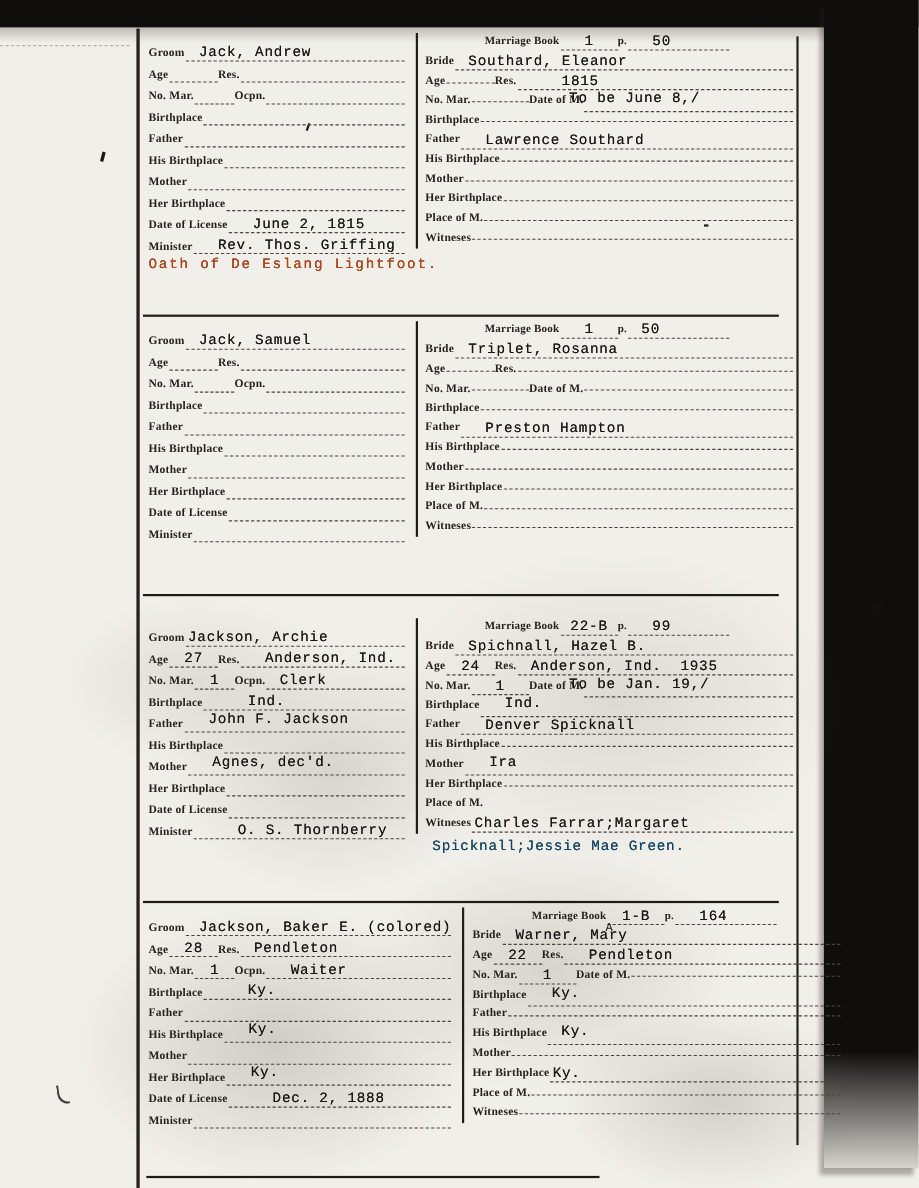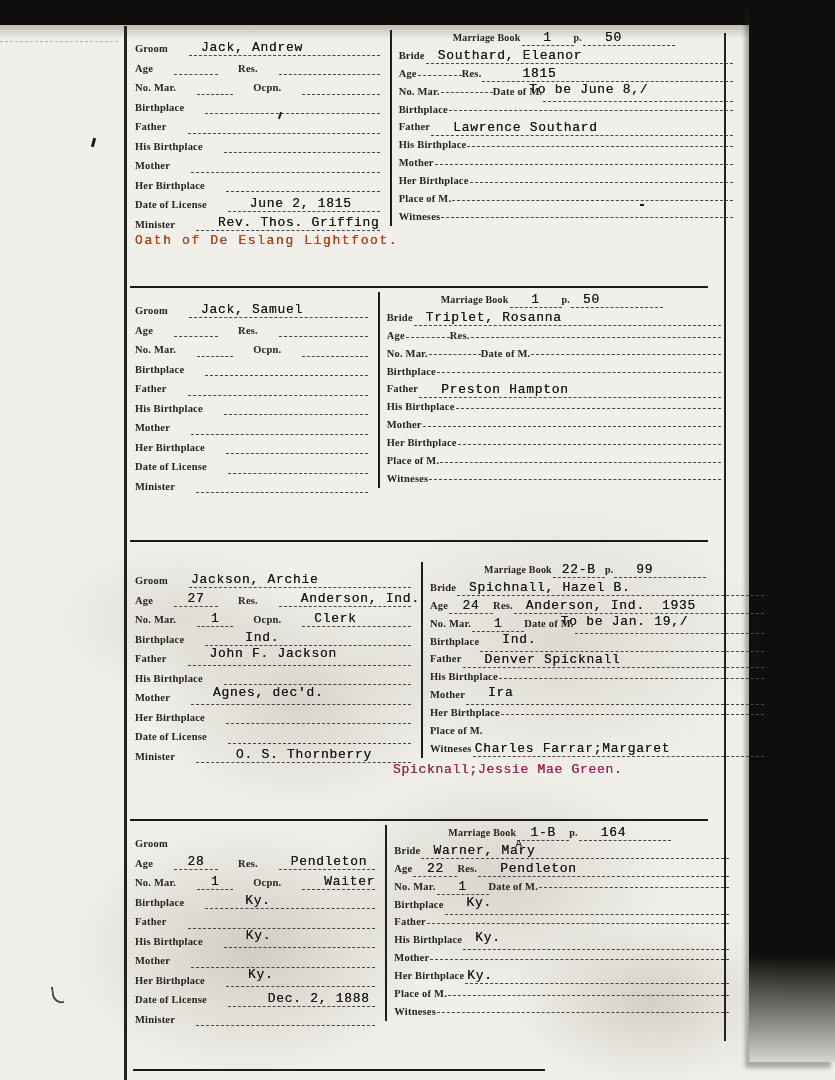--- a/index.html
+++ b/index.html
@@ -26,41 +26,41 @@
   .speck{position:absolute;background:#1b1a17;}
   .dashline{position:absolute;left:0;top:41px;width:118px;height:0;border-top:1.5px dashed #b8b4ab;}
   .hook{position:absolute;left:52px;top:986px;width:9px;height:16px;background:none;
         border-left:2px solid #44403a;border-bottom:2px solid #44403a;border-radius:0 0 0 10px;
         transform:rotate(-8deg);}
 
   .record{position:absolute;left:125px;width:600px;display:flex;align-items:flex-start;}
   .lcol{width:296px;padding:6px 10px 0 10px;box-sizing:border-box;}
   .rcol{flex:1;border-left:2px solid #201e1a;padding:0 4px 0 7px;box-sizing:border-box;}
   .r{display:flex;align-items:flex-end;position:relative;}
-  .lcol .r{height:19.5px;gap:20px;}
+  .lcol .r{height:19.5px;}
   .rcol .r{height:17.85px;align-items:center;}
   .lab{font-family:"Liberation Serif",serif;font-weight:700;font-size:10.5px;letter-spacing:.2px;
        color:#26231f;white-space:nowrap;line-height:1;padding:0 1px 1px 0;}
   .lab.sm{font-size:10px;}
   .fl{flex:1;min-width:0;border-bottom:1.8px dashed #4a463f;display:flex;align-items:flex-end;position:relative;}
   .fl.s36{flex:0 0 36px}.fl.s44{flex:0 0 44px}.fl.s52{flex:0 0 52px}.fl.w92{flex:0 0 92px}
   .sp{flex:0 0 58px;}
   .val{font-family:"Liberation Mono",monospace;font-size:13px;letter-spacing:.7px;line-height:1;
        color:#191715;white-space:pre;margin-bottom:1px;text-shadow:0 0 .4px rgba(20,18,16,.8);}
   .ctr{width:100%;text-align:center;padding-left:0;}
   .p0{padding-left:2px}.p1{padding-left:12px}.p2{padding-left:22px}.p3{padding-left:40px}
   .up{margin-bottom:5px}
   .dm{margin-left:-14px;margin-bottom:5px}
   .mbrow{padding-left:54px}
   .supmark{position:relative;top:-8px;margin-left:-20px;font-family:"Liberation Mono",monospace;
            font-size:11px;color:#191715;}
   .note{position:absolute;left:10px;top:203px;font-family:"Liberation Mono",monospace;font-size:13px;
         letter-spacing:1.6px;color:#c2410c;white-space:pre;text-shadow:0 0 .4px rgba(20,18,16,.8);}
   .wit2{position:absolute;left:268px;top:200px;font-family:"Liberation Mono",monospace;font-size:13px;
-        letter-spacing:.7px;color:#be185d;text-shadow:0 0 .4px rgba(20,18,16,.8);}
+        letter-spacing:.7px;color:#0c4a6e;text-shadow:0 0 .4px rgba(20,18,16,.8);}
   .stray{position:absolute;left:406px;top:-16px;font-family:"Liberation Mono",monospace;font-size:14px;
          color:#191715;transform:rotate(8deg);}
 </style>
 </head>
 <body>
 
 <div class="page">
 
   <div class="top-bar"></div>
   <div class="top-fade"></div>
@@ -539,20 +539,23 @@
     </div>
     <div class="wit2">Spicknall;Jessie Mae Green.</div>
   </section>
 
   <div class="hdiv" style="top:819px;"></div>
 
   <section class="record" style="top:825px;height:205px;">
     <div class="lcol">
       <div class="r">
         <span class="lab">Groom</span>
+        <span class="fl">
+            <span class="val p1">Jackson, Baker E. (colored)</span>
+          </span>
       </div>
       <div class="r">
         <span class="lab">Age</span>
         <span class="fl s44">
             <span class="val ctr">28</span>
           </span>
         <span class="lab">Res.</span>
         <span class="fl">
             <span class="val p1">Pendleton</span>
           </span>

